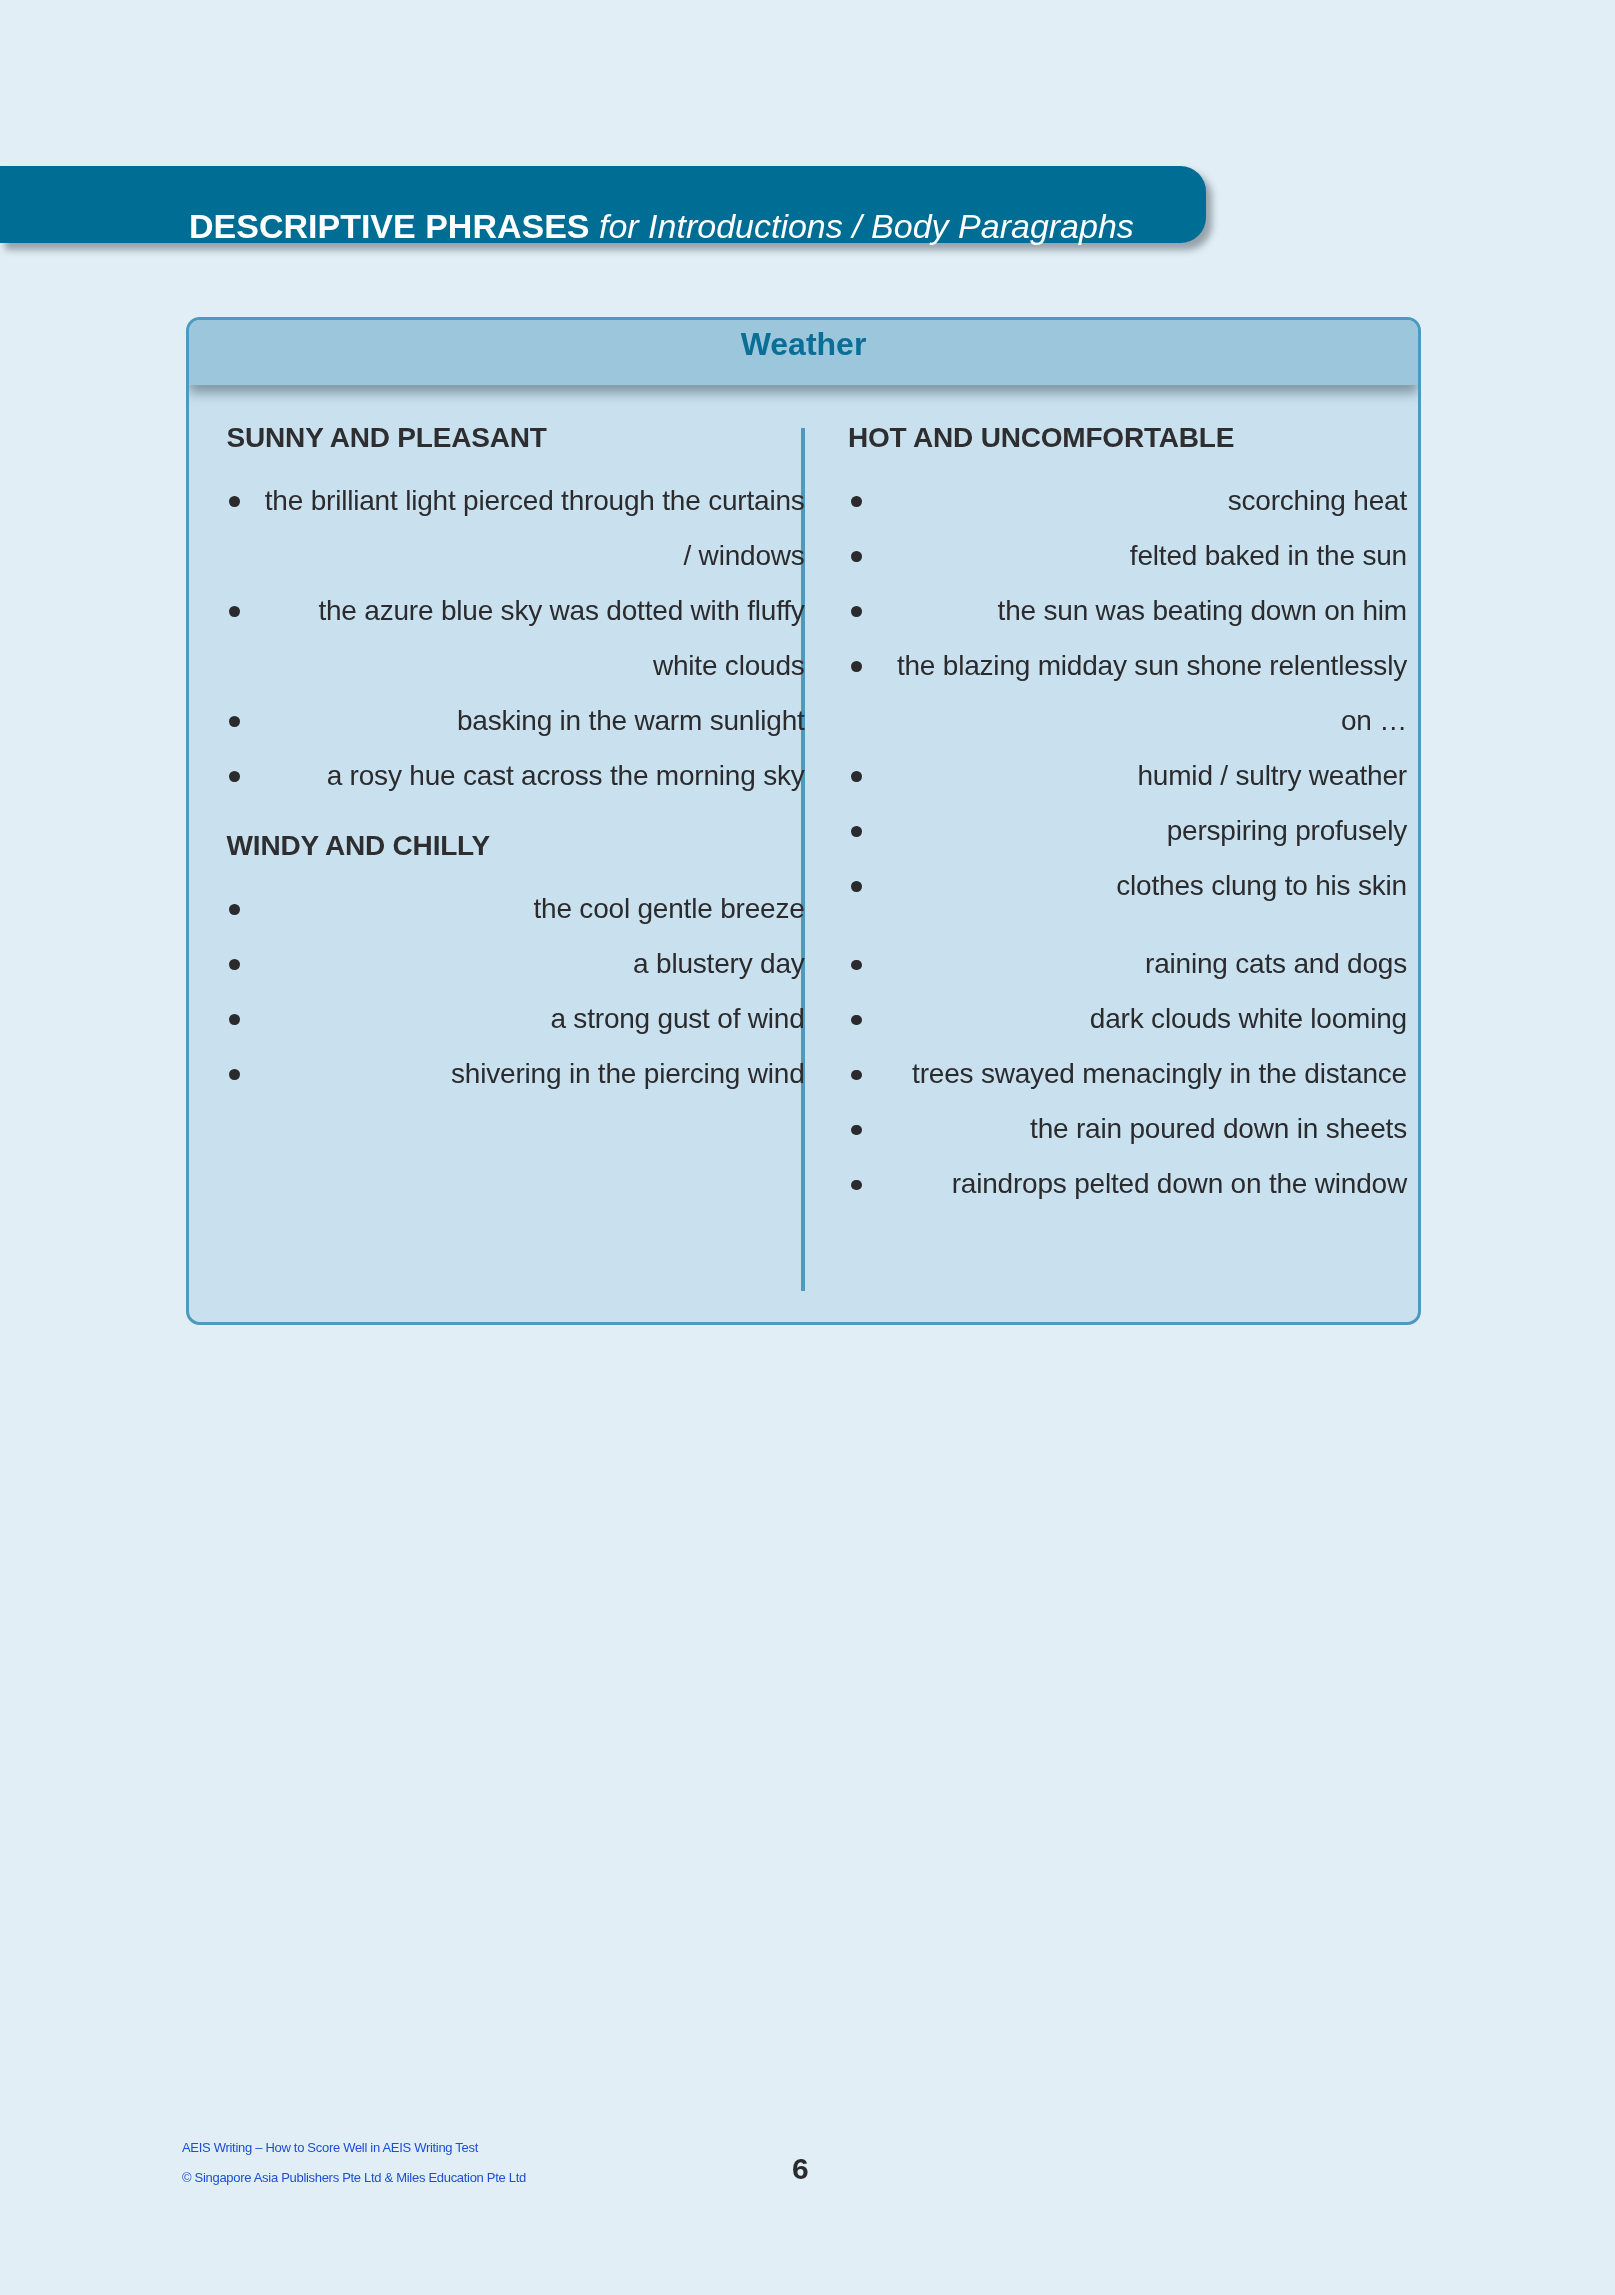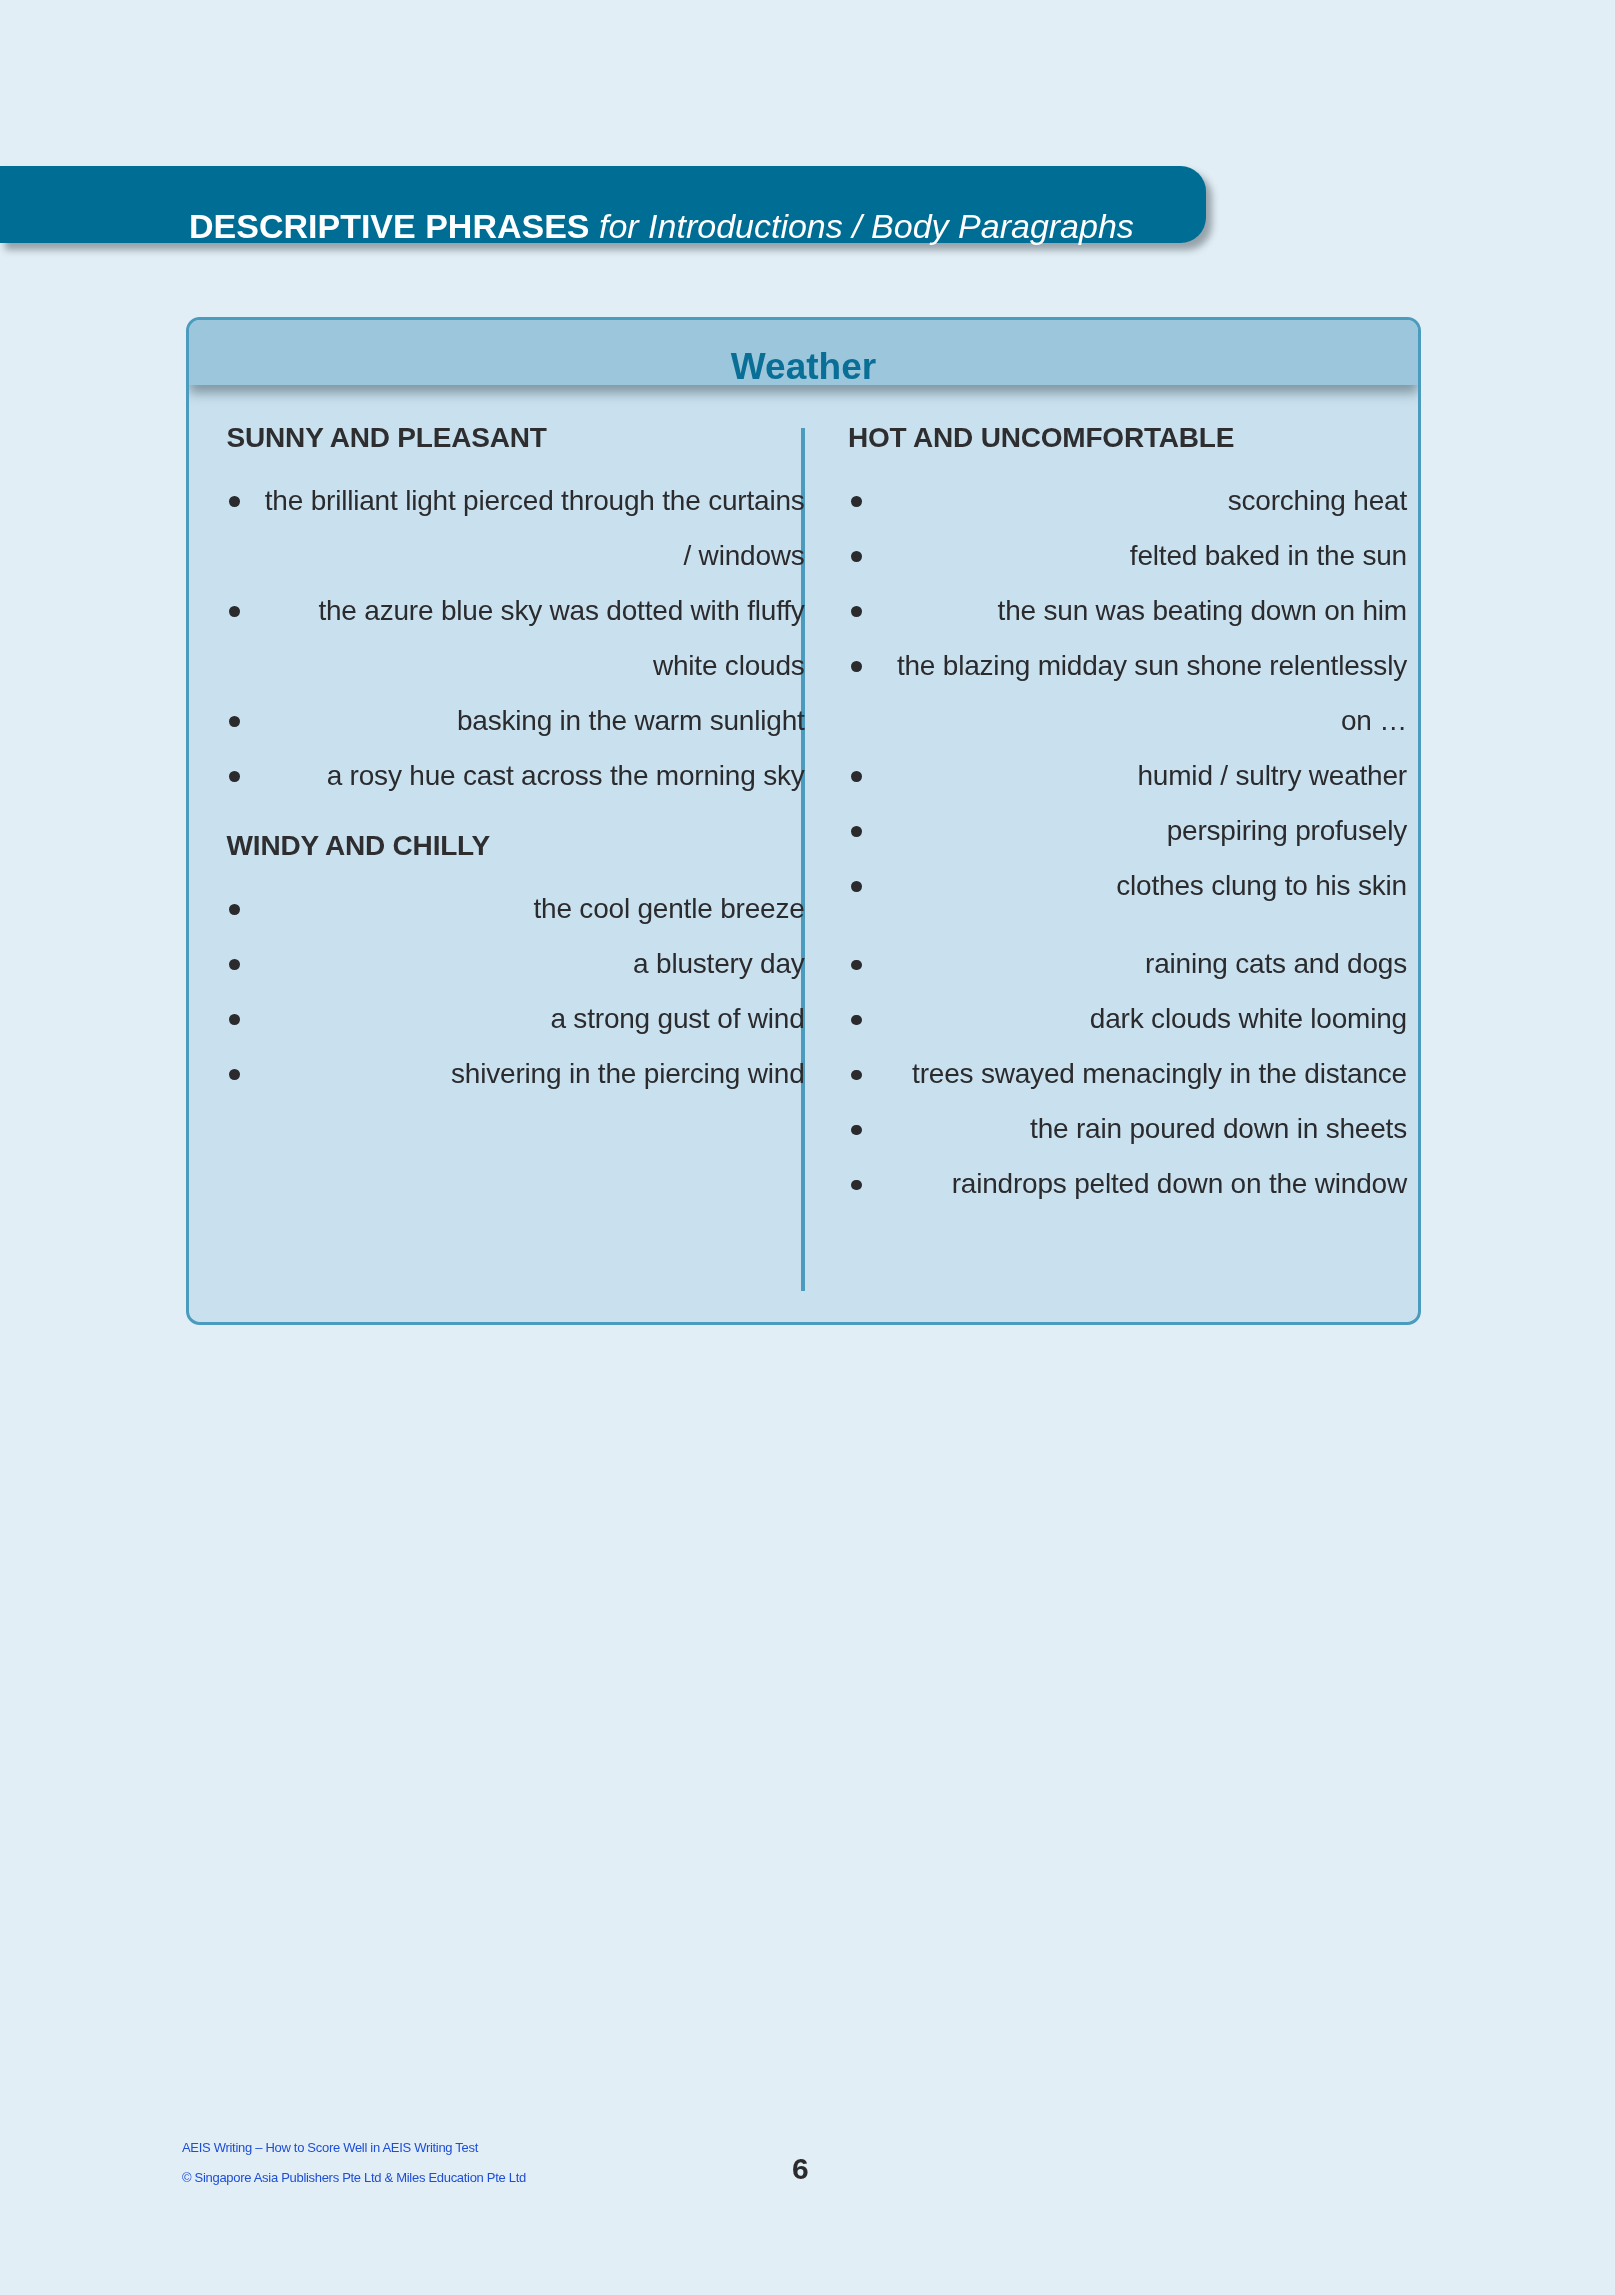--- a/index.html
+++ b/index.html
@@ -64,22 +64,22 @@
     width: 100%;
     height: 65px;
     background: #9cc6dc;
     border-radius: 9.8px 9.8px 0 0;
     text-align: center;
     box-shadow: 0 7.8px 11.8px rgba(70, 90, 100, 0.55);
     z-index: 2;
   }
   .box-title {
     display: inline-block;
-    margin-top: 26px;
-    font-size: 37px;
+    margin-top: 4px;
+    font-size: 32px;
     line-height: 41px;
     font-weight: bold;
     color: #0a6f96;
   }
 
   .divider {
     position: absolute;
     left: 612px;
     top: 108px;
     width: 3.9px;

